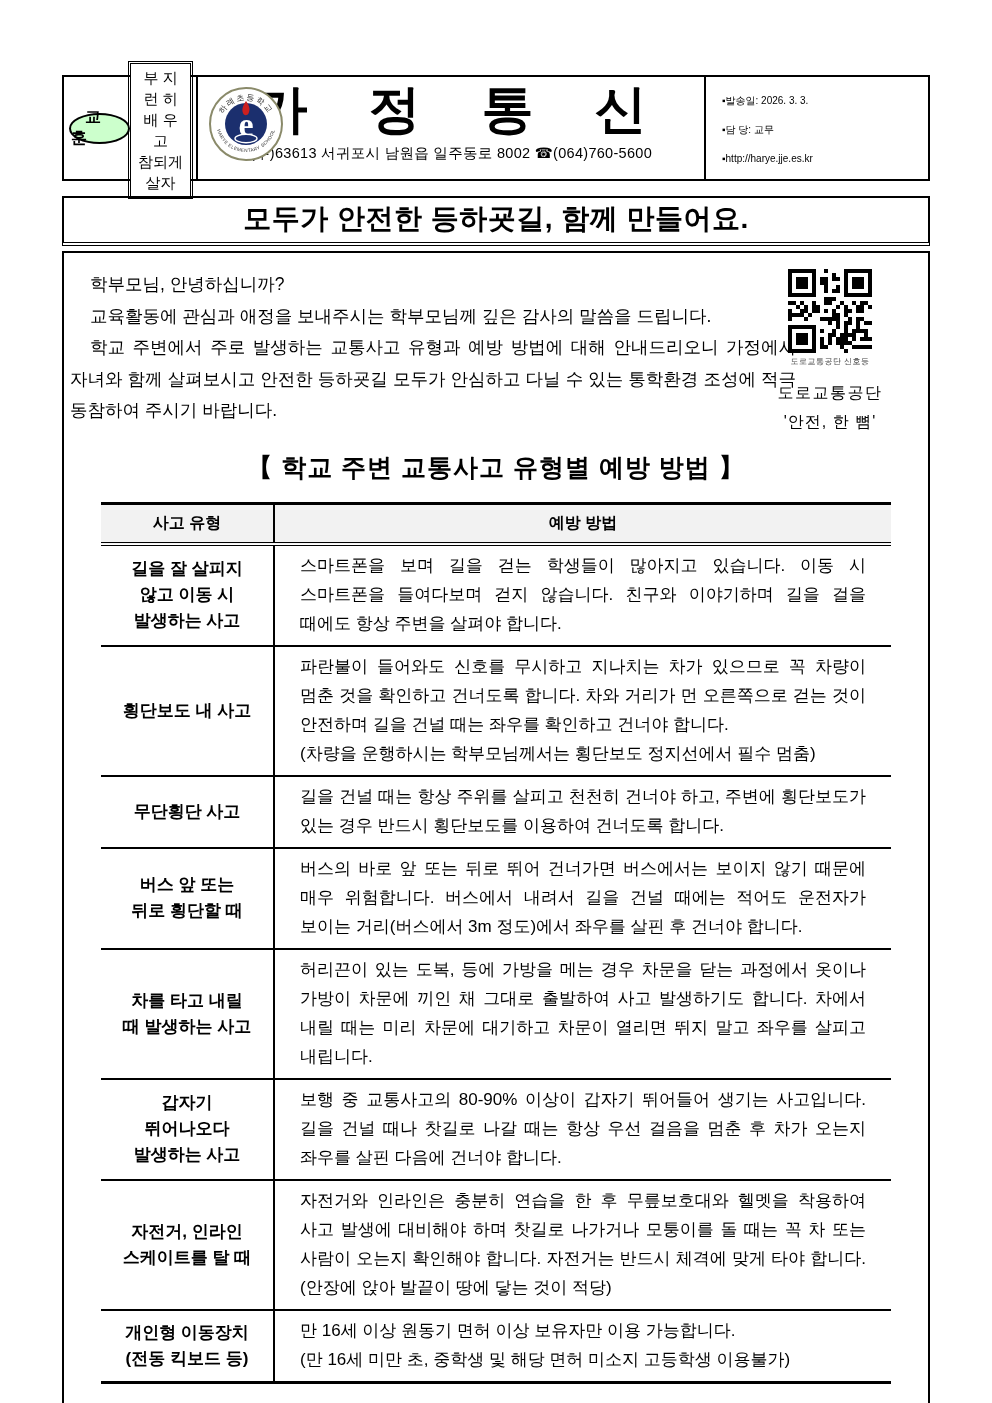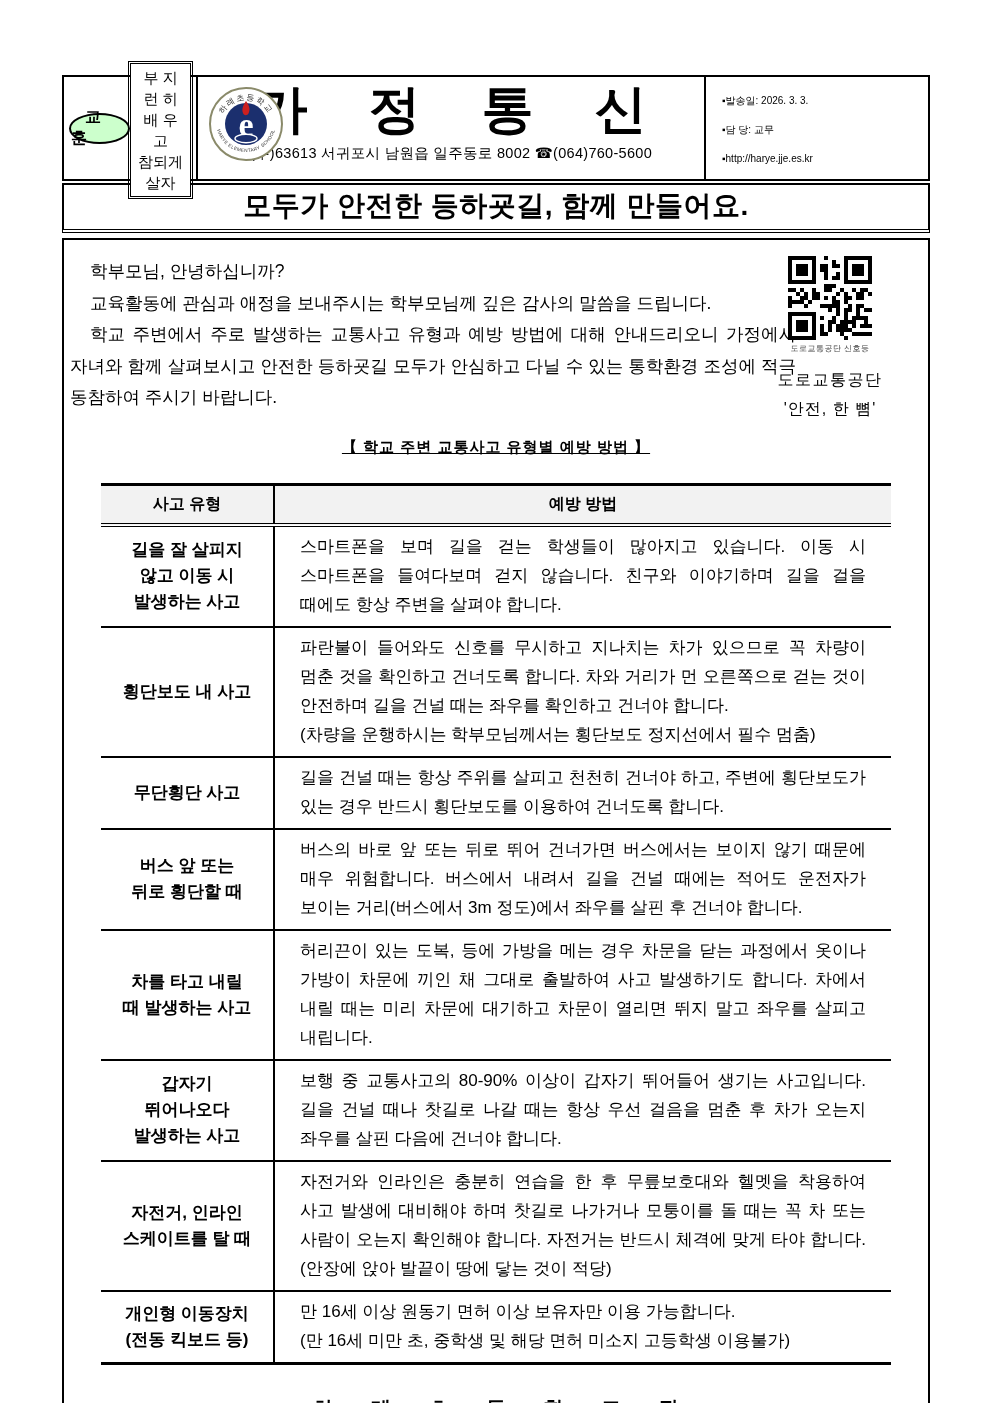--- a/index.html
+++ b/index.html
@@ -11,34 +11,34 @@
   .h-left{width:134px;border-right:2px solid #000;box-sizing:border-box;padding:5px 5px;display:flex;flex-direction:row;align-items:center;}
   .motto-oval{width:112px;height:31px;border:2px solid #000;border-radius:50%;background:#ccffcc;display:flex;align-items:center;justify-content:center;font-weight:bold;font-size:16px;letter-spacing:14px;text-indent:14px;box-sizing:border-box;}
   .motto-box{margin-top:4px;border:1px solid #000;outline:1px solid #000;outline-offset:1px;padding:3px 4px;font-size:15px;line-height:21px;text-align:center;width:106px;box-sizing:border-box;background:#fff;}
   .h-center{flex:1;position:relative;text-align:center;box-sizing:border-box;padding-top:4px;}
   .logo{position:absolute;left:10px;top:9px;width:76px;height:76px;}
   .big-title{font-family:"Liberation Serif","DejaVu Serif",serif;font-weight:bold;font-size:52px;line-height:58px;letter-spacing:24px;text-indent:24px;white-space:nowrap;}
   .address{font-size:14.5px;margin-top:5px;letter-spacing:0.3px;}
   .h-right{width:224px;border-left:2px solid #000;box-sizing:border-box;padding:9px 8px 0 16px;font-size:10px;line-height:29px;white-space:nowrap;}
 
   
-  .banner{border:2px solid #000;border-bottom:4px double #000;margin-top:2px;text-align:center;font-size:28px;font-weight:bold;padding:2px 0 4px;letter-spacing:0.5px;background:#fff;}
+  .banner{border:2px solid #000;border-bottom:4px double #000;margin-top:15px;text-align:center;font-size:28px;font-weight:bold;padding:2px 0 4px;letter-spacing:0.5px;background:#fff;}
 
   
   .bodybox{border:2px solid #000;margin-top:5px;box-sizing:border-box;min-height:1104px;position:relative;padding:14px 0 26px;}
   .greeting{margin:2px 0 0 6px;width:726px;font-size:17.5px;line-height:31.5px;}
   .greeting p{margin:0;text-indent:20px;text-align:justify;word-break:keep-all;}
 
   .qr-area{position:absolute;top:16px;right:34px;width:128px;text-align:center;}
   .qr-svg{width:84px;height:84px;display:block;margin:0 auto;background:#fff;}
   .qr-cap-small{font-size:8px;color:#444;margin-top:3px;letter-spacing:0.5px;}
   .qr-org{font-size:16px;margin-top:16px;letter-spacing:1.5px;}
   .qr-slogan{font-size:16px;margin-top:8px;letter-spacing:1px;}
 
-  .tbl-title{text-align:center;font-weight:bold;font-size:15px;letter-spacing:1px;margin:24px 0 26px;text-decoration:underline;}
+  .tbl-title{text-align:center;font-weight:bold;font-size:25px;letter-spacing:1px;margin:24px 0 18px;}
 
   table.main{width:790px;margin:0 auto;border-collapse:collapse;border-top:3px solid #000;border-bottom:3px solid #000;table-layout:fixed;}
   table.main th{background:#f2f2f2;border-bottom:4px double #000;font-size:16px;font-weight:bold;height:37px;padding:0;}
   table.main th.c1,table.main td.type{width:172px;}
   table.main th.c1{border-right:2px solid #000;}
   table.main td{border-bottom:2px solid #000;vertical-align:middle;font-size:17px;}
   table.main td.type{border-right:2px solid #000;font-weight:bold;text-align:center;white-space:pre-line;line-height:26px;padding:6px 4px;}
   table.main td.method{text-align:justify;word-break:keep-all;white-space:pre-line;line-height:29px;padding:5px 25px 7px;}
   table.main tr:last-child td{border-bottom:none;}
 

